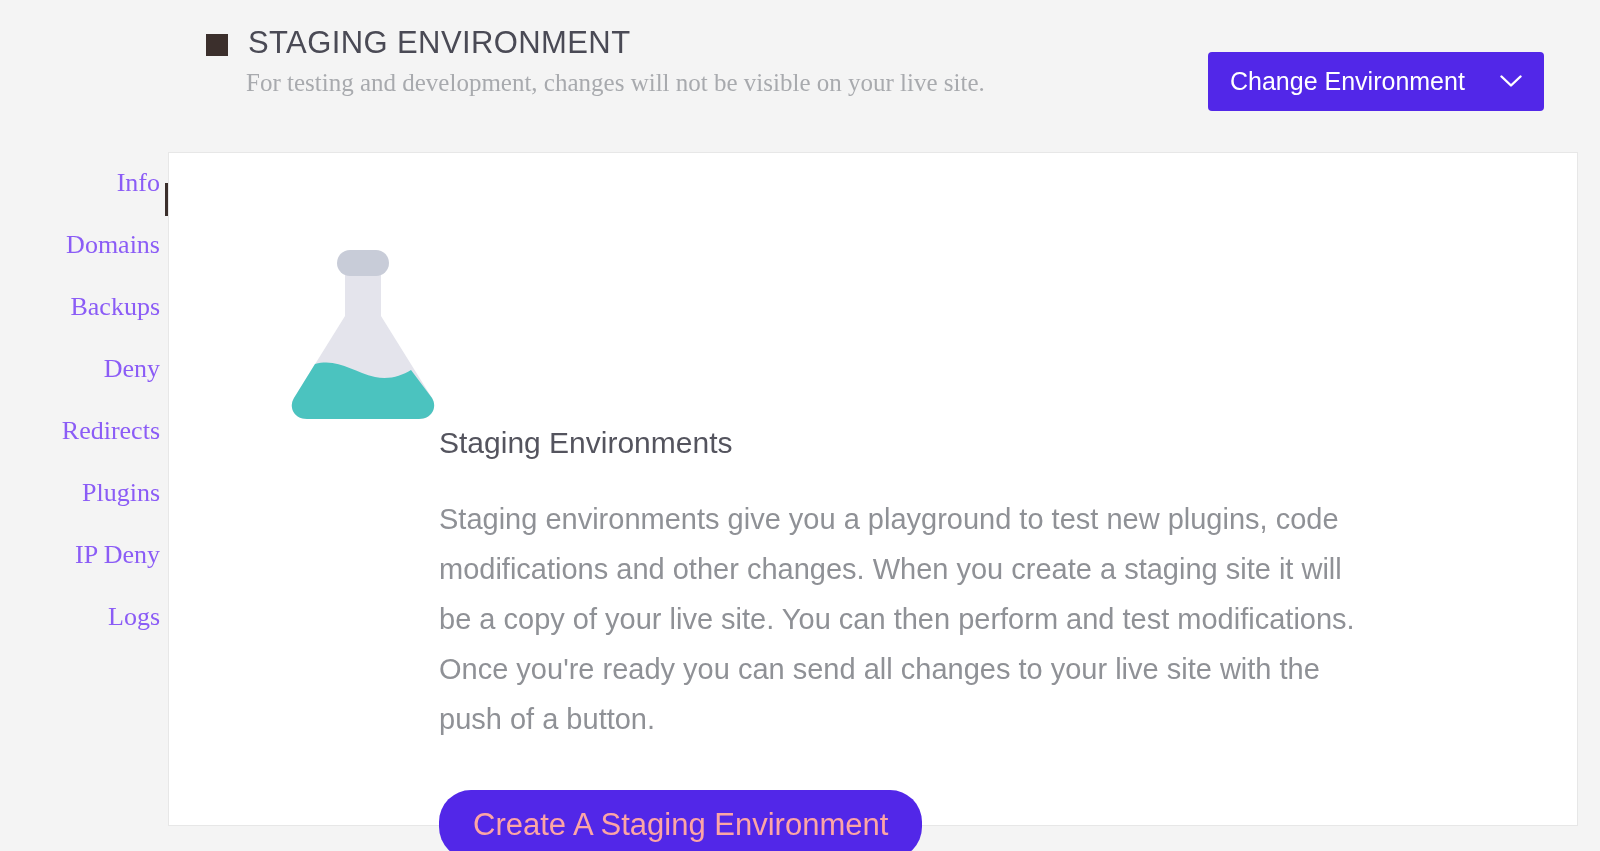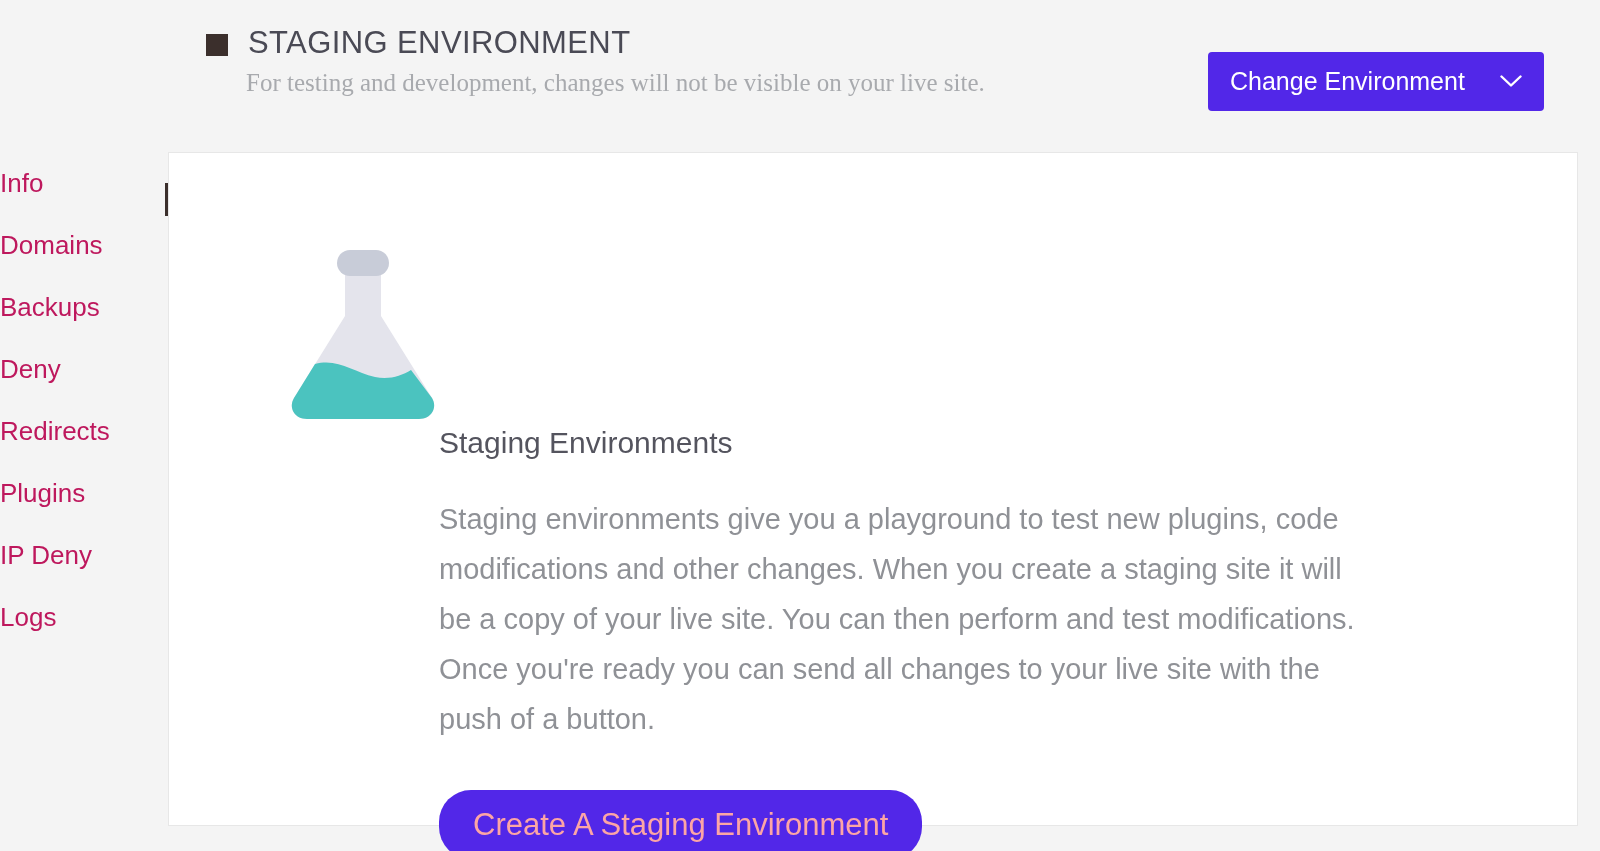--- a/index.html
+++ b/index.html
@@ -105,27 +105,28 @@
     left: 0px;
     top: 170px;
     width: 160px;
     text-align: right;
     padding-right: 0px;
   }
 
   .nav-item {
     display: block;
     font-size: 26px;
-    color: #be185d;
+    color: #8b5cf6;
     line-height: 1;
     padding: 0;
     margin-bottom: 36px;
     cursor: pointer;
-    text-align: left;
-    white-space: nowrap;
+    text-align: right;
+    white-space: nowrap;
+    font-family: Liberation Serif, serif;
   }
 
   .nav-item:last-child {
     margin-bottom: 4px;
   }
 
   #active-indicator {
     position: absolute;
     left: 165px;
     top: 183px;

